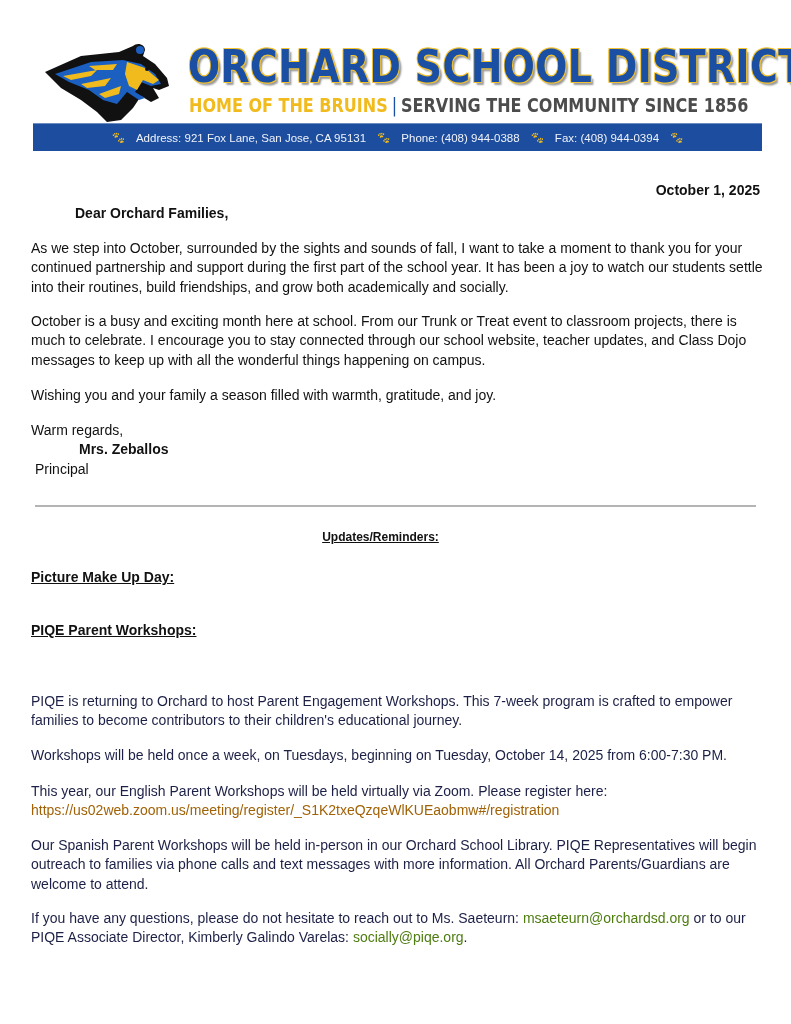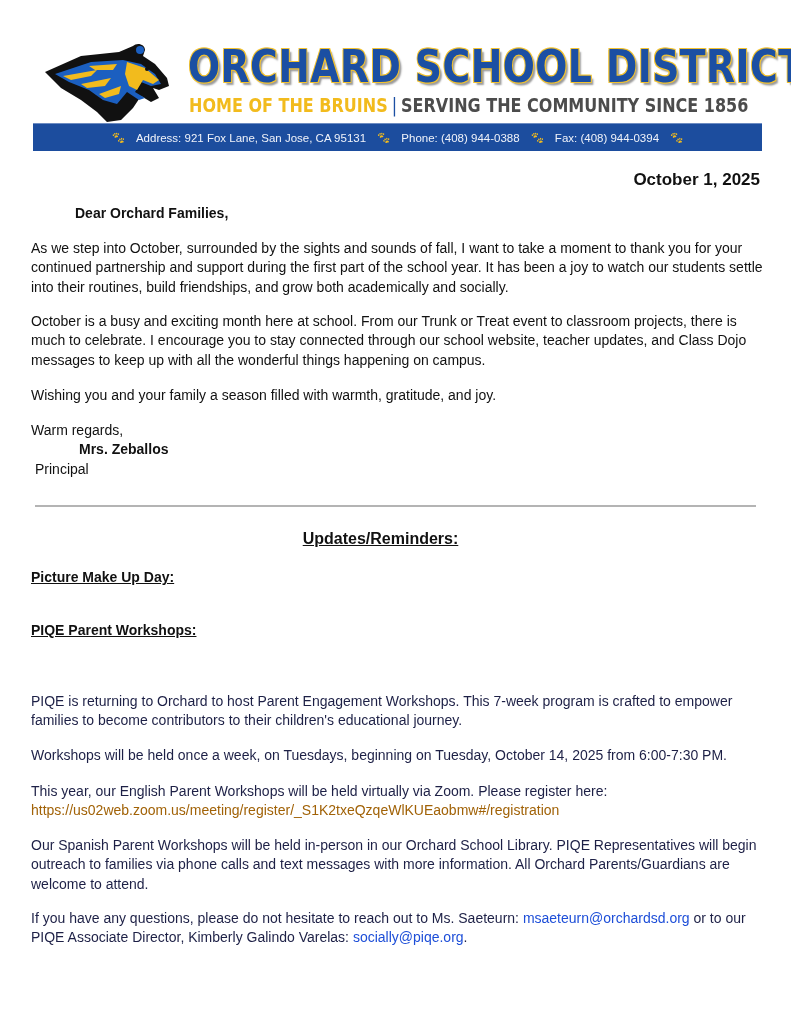--- a/index.html
+++ b/index.html
@@ -20,29 +20,29 @@
   .sub-yellow { color: #f2bb1d; }
   .sub-sep { color: #1b4fa3; font-weight: normal; margin: 0 5px; }
   .sub-gray { color: #4c4c4c; }
   .contact-bar { position: absolute; left: 0; top: 83px; width: 729px; height: 27px;
     background: #1c4d9e; border-top: 1px solid #6d8cc2;
     display: flex; align-items: center; justify-content: center; gap: 10px;
     color: #f0f3fa; font-size: 11.5px; }
   .paw { color: #f2bb1d; font-size: 12px; }
 
   
-  .date { position: absolute; right: 31px; top: 170px; font-weight: bold; font-size: 17px; }
+  .date { position: absolute; right: 31px; top: 182px; font-weight: bold; font-size: 14px; }
   .txt { position: absolute; left: 31px; width: 735px; font-size: 14px; line-height: 19.3px; margin: 0; }
   .bold { font-weight: bold; margin-left: 44px; }
   .divider { position: absolute; left: 35px; top: 505px; width: 721px; height: 0; border-top: 2px solid #b4b4b4; }
   .sec-title { position: absolute; left: 0; top: 530px; width: 761px; text-align: center;
-    font-weight: bold; font-size: 16px; text-decoration: underline; }
+    font-weight: bold; font-size: 12px; text-decoration: underline; }
   .sub-head { font-weight: bold; text-decoration: underline; }
   .navy { color: #1d2046; }
-  a.link { color: #1d4ed8; text-decoration: none; }
+  a.link { color: #4d7c0f; text-decoration: none; }
   a.purple { color: #a16207; text-decoration: none; }
 </style>
 </head>
 <body>
 
 <div class="page">
 
   <div class="letterhead">
     <svg class="logo" viewBox="0 0 132 82">
       <path d="M4 30 L40 14 L78 10 L92 4 C96 0 104 2 104 8 L102 14 L114 22 L126 36 L128 44 L118 48 L112 46 L118 56 L110 60 L100 54 L92 66 L80 78 L66 80 L56 70 L40 58 L20 46 Z" fill="#111111"></path>

